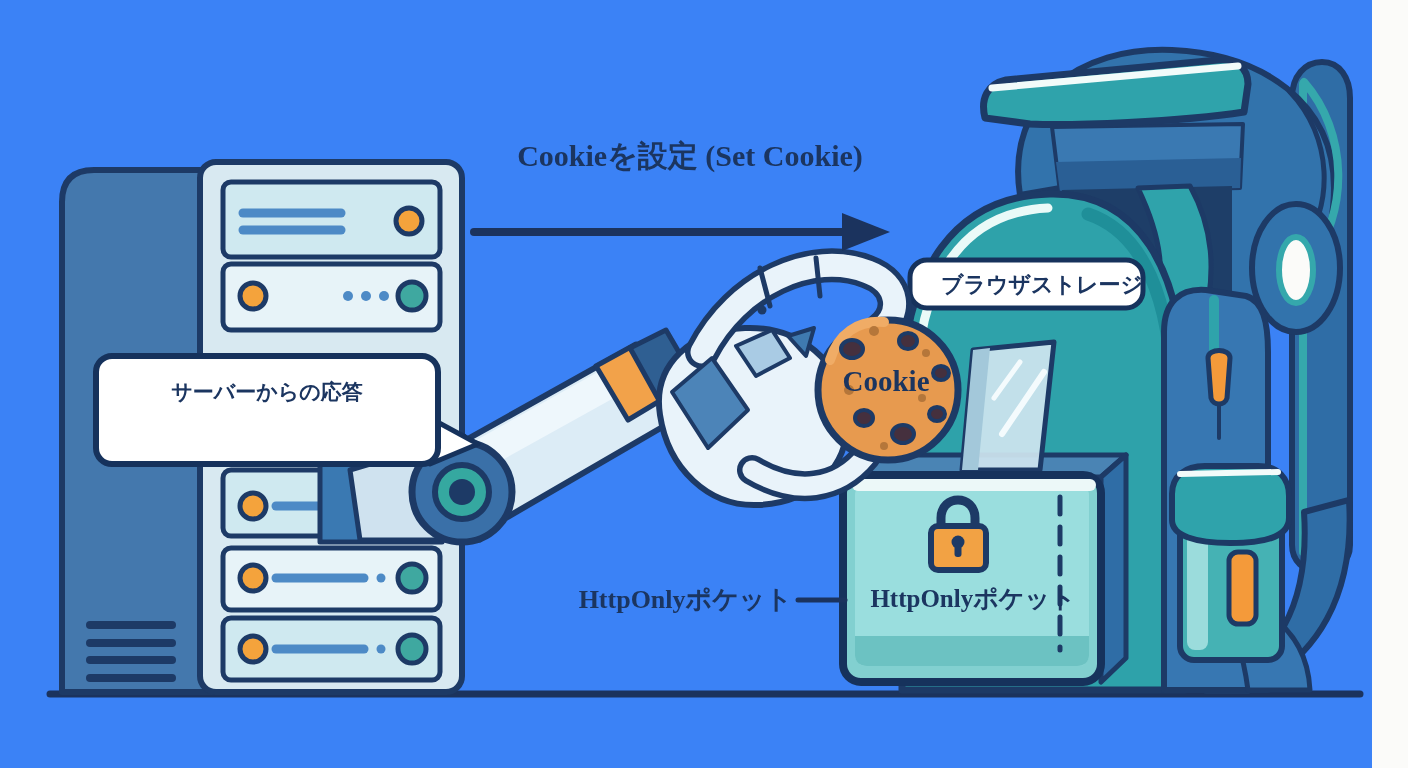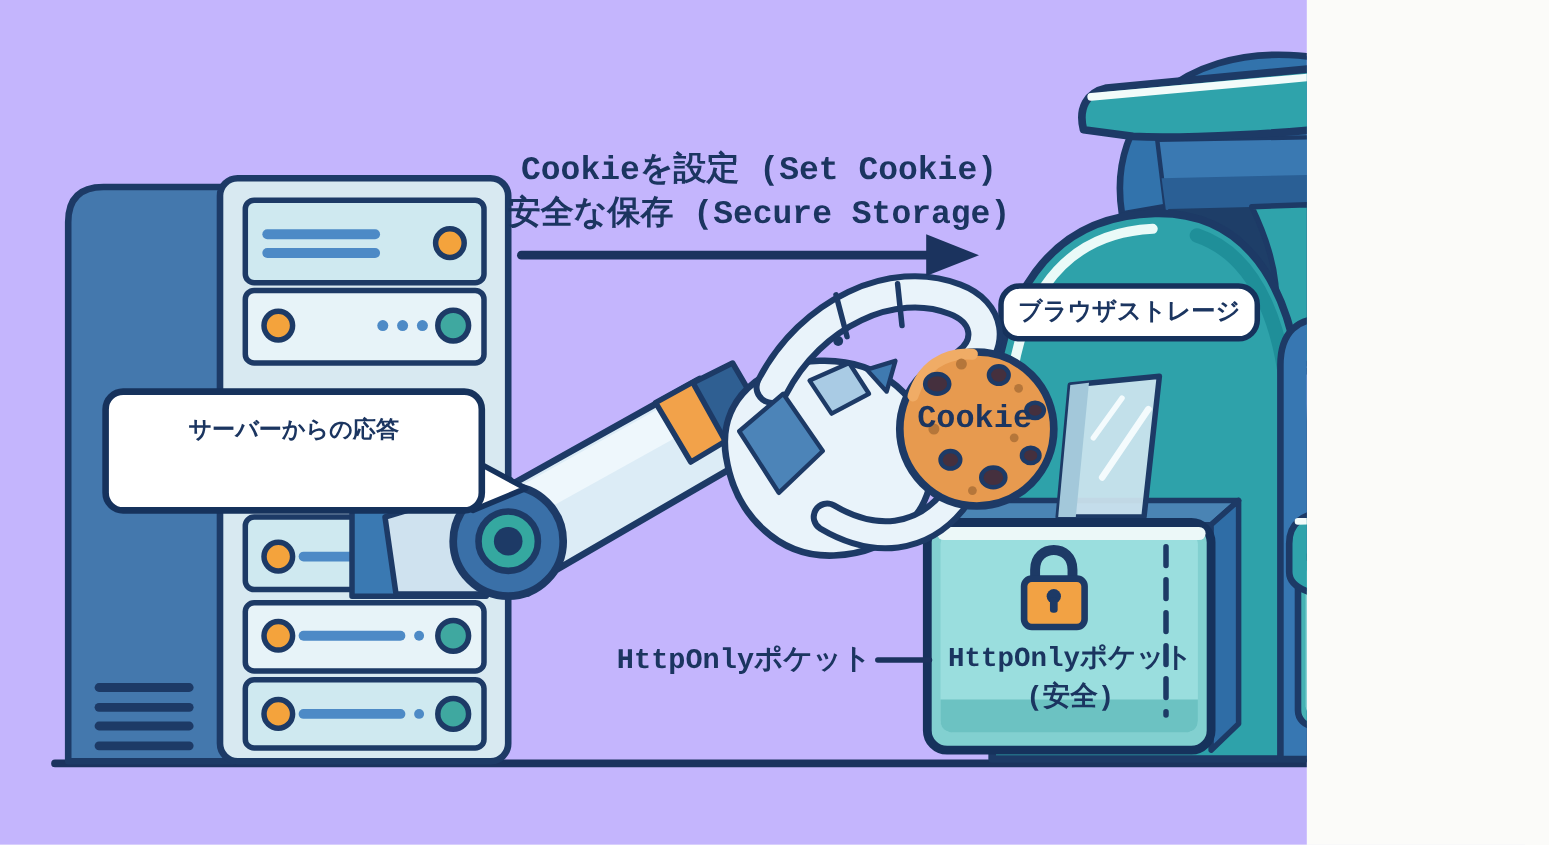--- a/index.html
+++ b/index.html
@@ -1,24 +1,24 @@
 <!DOCTYPE html>
 <html><head>
 <meta charset="utf-8">
 <style>
   html,body{margin:0;padding:0;background:#fbfbf9;}
-  .canvas{position:relative;width:1188px;height:768px;background:#c4b5fd;overflow:hidden;
-          font-family:Liberation Mono, monospace;}
+  .canvas{position:relative;width:1372px;height:768px;background:#3b82f6;overflow:hidden;
+          font-family:Liberation Serif, serif;}
   .canvas svg{position:absolute;left:0;top:0;}
   .txt{position:absolute;color:#1b3560;font-weight:700;white-space:nowrap;}
   .center{text-align:center;}
   .right{text-align:right;}
   .flow-label{left:450px;top:136px;width:480px;font-size:30px;line-height:40px;}
   .server-callout-text{left:96px;top:372px;width:342px;font-size:21px;line-height:41px;}
-  .storage-label-text{left:910px;top:272px;width:233px;font-size:22px;line-height:26px;}
+  .storage-label-text{left:910px;top:272px;width:233px;font-size:22px;line-height:26px;text-align:right;}
   .cookie-text{left:806px;top:366px;width:160px;font-size:29px;line-height:30px;text-align:center;}
   .pocket-ext-text{left:540px;top:584px;width:252px;font-size:26px;line-height:32px;}
   .pocket-int-text{left:845px;top:581px;width:256px;font-size:25px;line-height:36px;}
 </style>
 </head>
 <body>
 
 <div class="canvas">
 
 <svg width="1408" height="768" viewBox="0 0 1408 768">
@@ -197,31 +197,29 @@
     <g>
       <line x1="474" y1="232" x2="846" y2="232" stroke="#1b335e" stroke-width="8"></line>
       <polygon points="842,213 890,232 842,251" fill="#1b335e"></polygon>
     </g>
 
   </g>
 </svg>
 
 <div class="txt center flow-label">
   <div>Cookieを設定 (Set Cookie)</div>
-  <div>安全な保存 (Secure Storage)</div>
 </div>
 
 <div class="txt center server-callout-text">
   <div>サーバーからの応答</div>
 </div>
 
 <div class="txt center storage-label-text">ブラウザストレージ</div>
 
 <div class="txt center cookie-text">Cookie</div>
 
 <div class="txt right pocket-ext-text">HttpOnlyポケット</div>
 
 <div class="txt center pocket-int-text">
   <div>HttpOnlyポケット</div>
-  <div>(安全)</div>
 </div>
 
 </div>
 
 </body></html>

